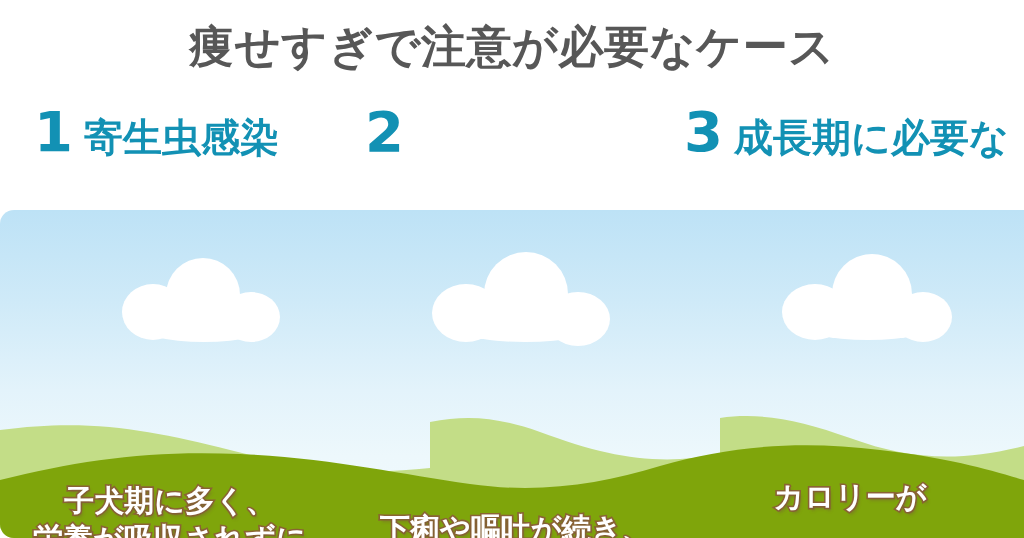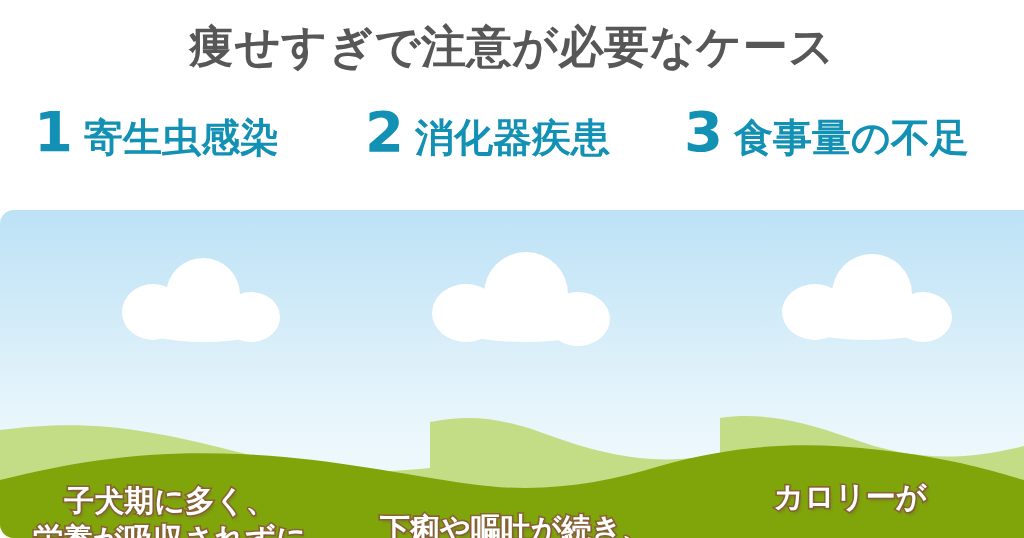--- a/index.html
+++ b/index.html
@@ -100,26 +100,25 @@
 
   <div class="numbers-row">
 
     <div class="num-item i0">
       <span class="num-digit">1</span>
       <span class="num-label">寄生虫感染</span>
     </div>
 
     <div class="num-item i1">
       <span class="num-digit">2</span>
-      <span class="num-label">消化器疾患</span>
     </div>
 
     <div class="num-item i2">
       <span class="num-digit">3</span>
-      <span class="num-label">食事量の不足</span>
+      <span class="num-label">成長期に必要な</span>
     </div>
 
   </div>
 
   <div class="panel">
     <div class="sky"></div>
 
     <div class="cloud" style="left:118px;top:48px;width:180px;height:78px;">
       <span style="left:48px;top:0px;width:74px;height:74px;"></span>
       <span style="left:4px;top:26px;width:62px;height:56px;"></span>

